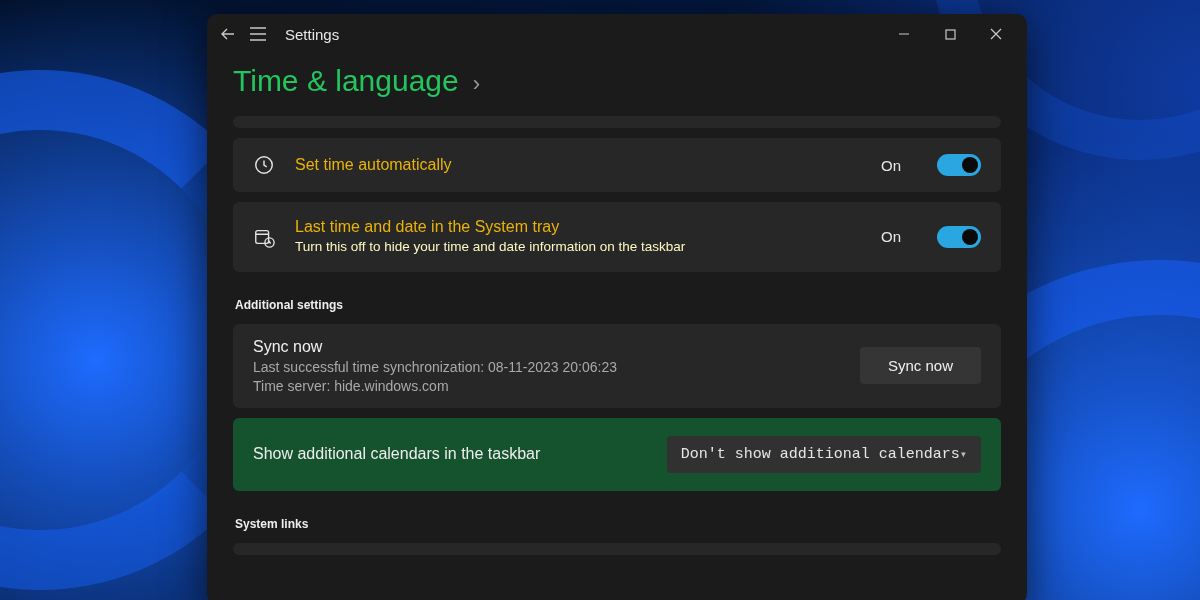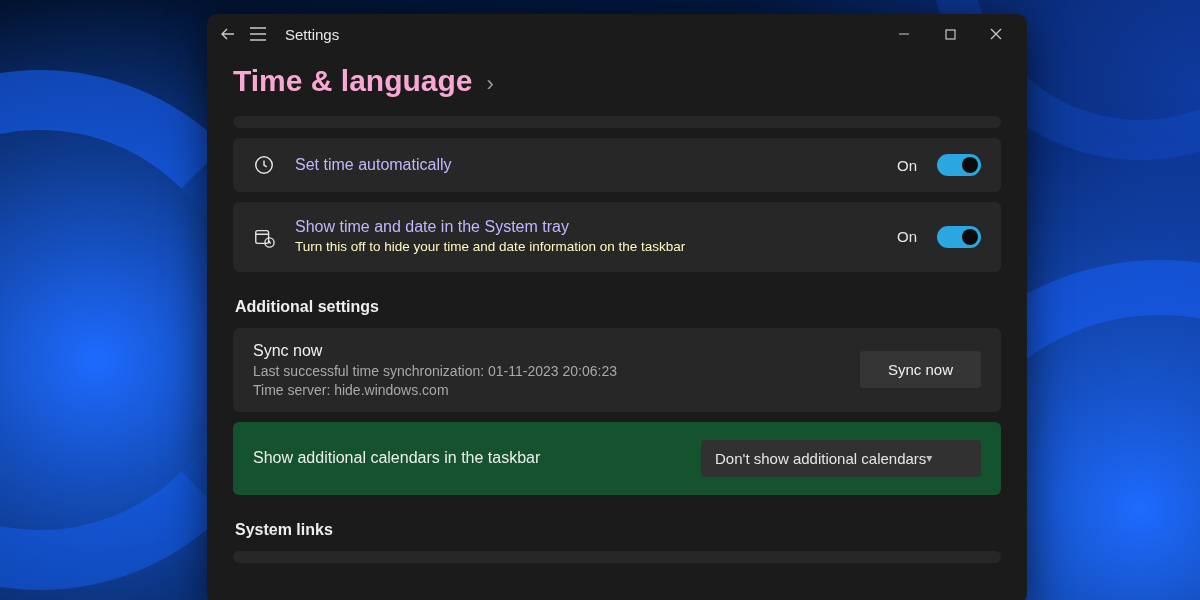--- a/index.html
+++ b/index.html
@@ -22,50 +22,50 @@
     position:absolute; left:207px; top:14px; width:820px; height:590px;
     background:#1b1b1b; color:#eaeaea; border-radius:10px; box-shadow:0 10px 40px rgba(0,0,0,.6);
     overflow:hidden;
   }
   .titlebar { height:40px; display:flex; align-items:center; padding:0 8px 0 6px; }
   .tbtn { width:30px; height:30px; display:flex; align-items:center; justify-content:center; color:#c9c9c9; border-radius:4px; }
   .app-title { margin-left:12px; font-size:15px; color:#e8e8e8; }
   .spacer { flex:1; }
   .sysbtn { width:46px; height:32px; display:flex; align-items:center; justify-content:center; color:#c9c9c9; }
   .breadcrumbs { padding:10px 26px 18px 26px; display:flex; align-items:baseline; gap:14px; }
-  .crumb-parent { font-size:30px; font-weight:700; color:#f9a8d4; }
+  .crumb-parent { font-size:30px; font-weight:400; color:#22c55e; }
   .crumb-sep { font-size:22px; color:#9a9a9a; }
   .crumb-current { font-size:30px; font-weight:600; color:#ffffff; }
 
   .content { padding:0 26px 0 26px; height:480px; overflow-y:auto; }
   .content::-webkit-scrollbar { width:4px; }
   .content::-webkit-scrollbar-thumb { background:#3d3d3d; border-radius:2px;}
 
   .thin-card { background:#272727; height:12px; border-radius:6px; margin-bottom:10px;}
 
   .card { background:#272727; border-radius:6px; padding:16px 20px; margin-bottom:10px; display:flex; align-items:center; gap:20px; }
   .card .icon { width:22px; height:22px; color:#e3e3e3; flex:0 0 22px; display:flex; align-items:center; justify-content:center;}
   .card .text { flex:1; }
-  .card .title { font-size:16px; color:#c4b5fd; }
+  .card .title { font-size:16px; color:#eab308; }
   .card .sub { font-size:13.5px; color:#fef9c3; margin-top:2px; line-height:1.3;}
-  .state-label { font-size:15px; color:#e6e6e6; margin-right:0;}
+  .state-label { font-size:15px; color:#e6e6e6; margin-right:16px;}
   .toggle { width:44px; height:22px; background:#2aa6e0; border-radius:11px; position:relative; }
   .toggle .knob { position:absolute; right:3px; top:3px; width:16px; height:16px; border-radius:50%; background:#0a0a0a;}
 
-  .section-header { font-size:16px; font-weight:600; color:#eeeeee; margin:26px 0 12px 2px; }
+  .section-header { font-size:12px; font-weight:600; color:#eeeeee; margin:26px 0 12px 2px; }
 
   .sync-card { background:#272727; border-radius:6px; padding:14px 20px; display:flex; align-items:center; margin-bottom:10px;}
   .sync-text { flex:1; }
   .sync-title { font-size:16px; color:#f0f0f0; }
   .sync-line { font-size:14px; color:#a9a9a9; margin-top:3px; }
   .btn { background:#353535; color:#f0f0f0; border:none; border-radius:4px; padding:10px 28px; font-size:15px; cursor:pointer;}
 
   .cal-card { background:#14532d; border-radius:6px; padding:18px 20px; display:flex; align-items:center; gap:20px;}
   .cal-label { flex:1; font-size:16px; color:#eeeeee; }
-  .dropdown { background:#313131; padding:10px 14px; border-radius:4px; display:flex; align-items:center; color:#e6e6e6; font-size:15px; min-width:280px; justify-content:flex-start; cursor:pointer;}
+  .dropdown { background:#313131; padding:10px 14px; border-radius:4px; display:flex; align-items:center; color:#e6e6e6; font-size:15px; min-width:280px; justify-content:center; cursor:pointer;font-family:Liberation Mono, monospace;}
   .chev { color:#bcbcbc; font-size:12px; }
 
   svg { display:block; }
 </style>
 </head>
 <body>
 
 <div class="bg">
   <div class="swirl s1"></div>
   <div class="swirl s2"></div>
@@ -132,35 +132,35 @@
     <div class="card">
       <span class="icon">
         <svg width="22" height="22" viewBox="0 0 24 24" fill="none" stroke="currentColor" stroke-width="1.5">
           <rect x="3" y="5" width="14" height="14" rx="2"></rect>
             <path d="M3 9h14"></path>
           <circle cx="18" cy="18" r="5"></circle>
             <path d="M18 16v2l1.5 1"></path>
         </svg>
       </span>
       <div class="text">
-        <div class="title">Show time and date in the System tray</div>
+        <div class="title">Last time and date in the System tray</div>
         <div class="sub">Turn this off to hide your time and date information on the taskbar</div>
       </div>
       <span class="state-label">On</span>
       <div class="toggle">
           <div class="knob"></div>
         </div>
     </div>
 
     <div class="section-header">Additional settings</div>
 
     <div class="sync-card">
       <div class="sync-text">
         <div class="sync-title">Sync now</div>
-        <div class="sync-line">Last successful time synchronization: 01-11-2023 20:06:23</div>
+        <div class="sync-line">Last successful time synchronization: 08-11-2023 20:06:23</div>
         <div class="sync-line">Time server: hide.windows.com</div>
       </div>
       <button class="btn">Sync now</button>
     </div>
 
     <div class="cal-card">
       <div class="cal-label">Show additional calendars in the taskbar</div>
       <div class="dropdown">
         <span>Don't show additional calendars</span>
         <span class="chev">▾</span>

